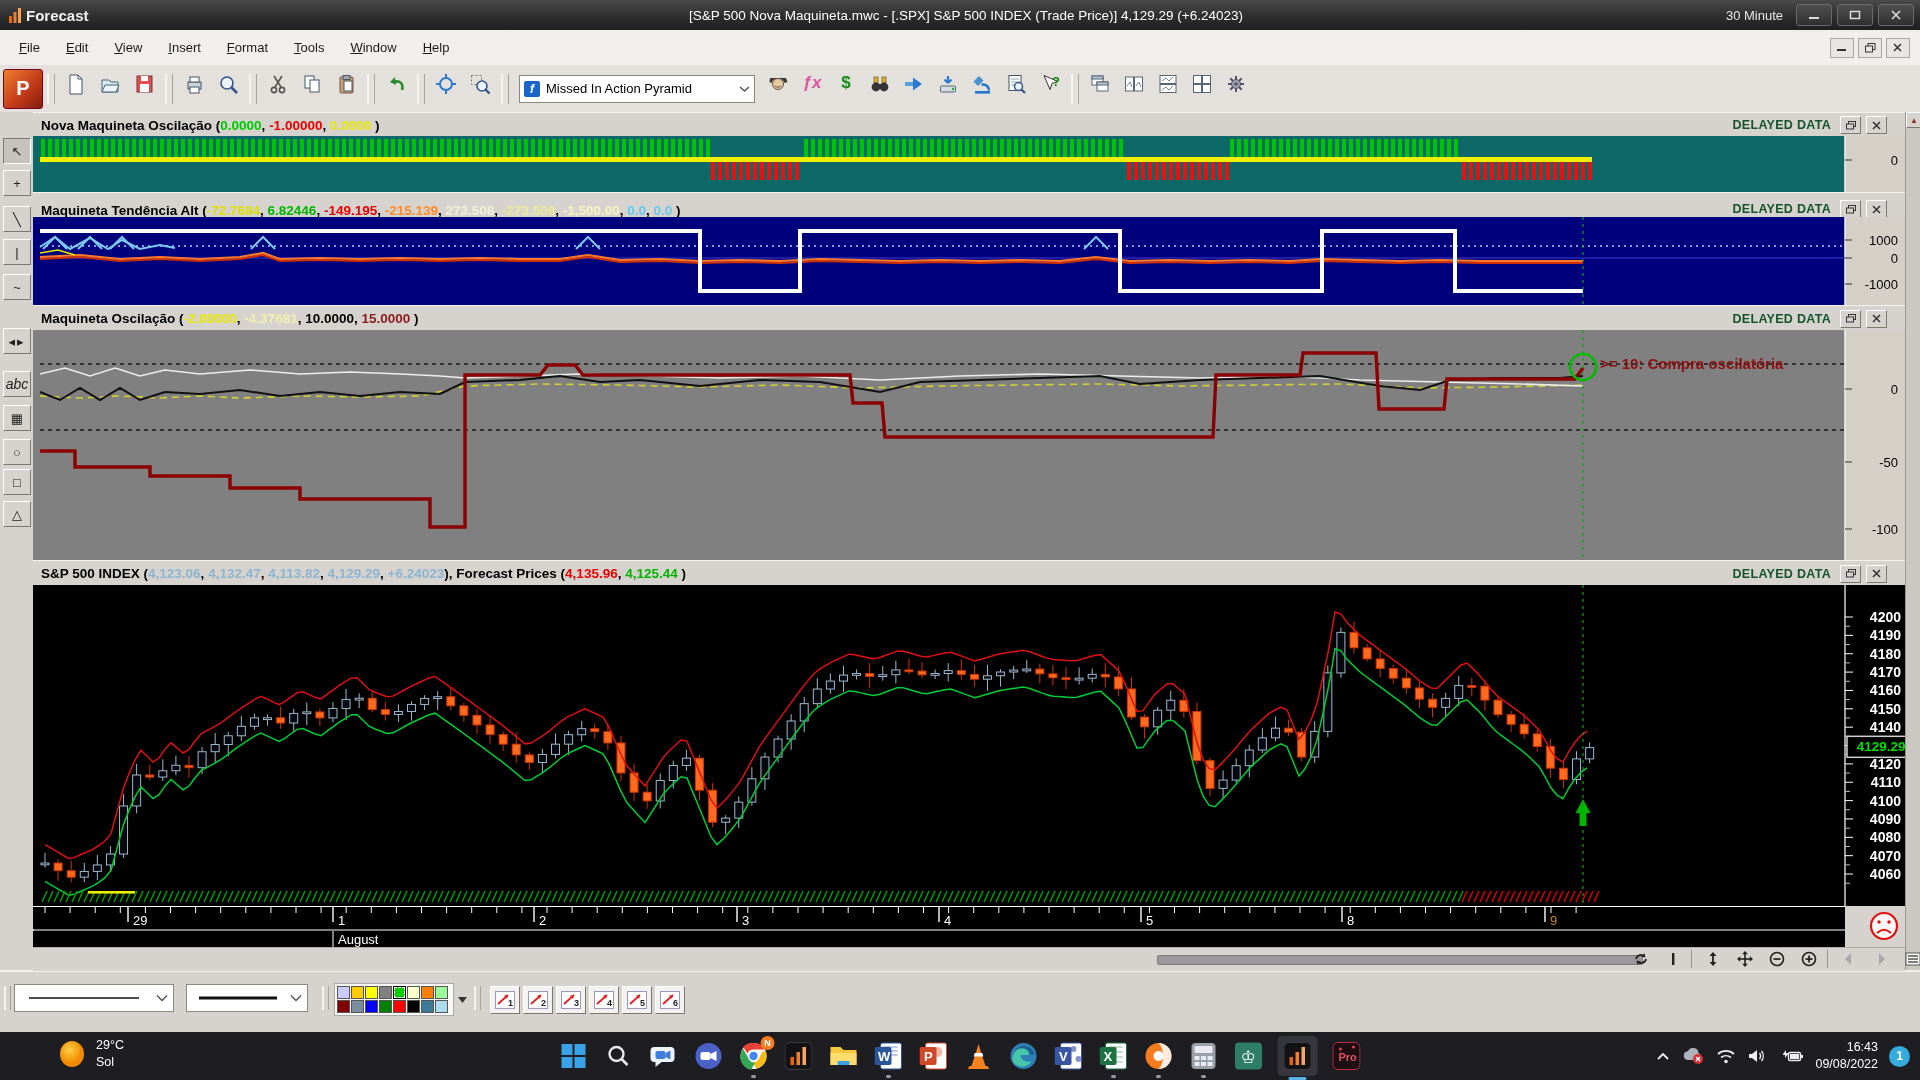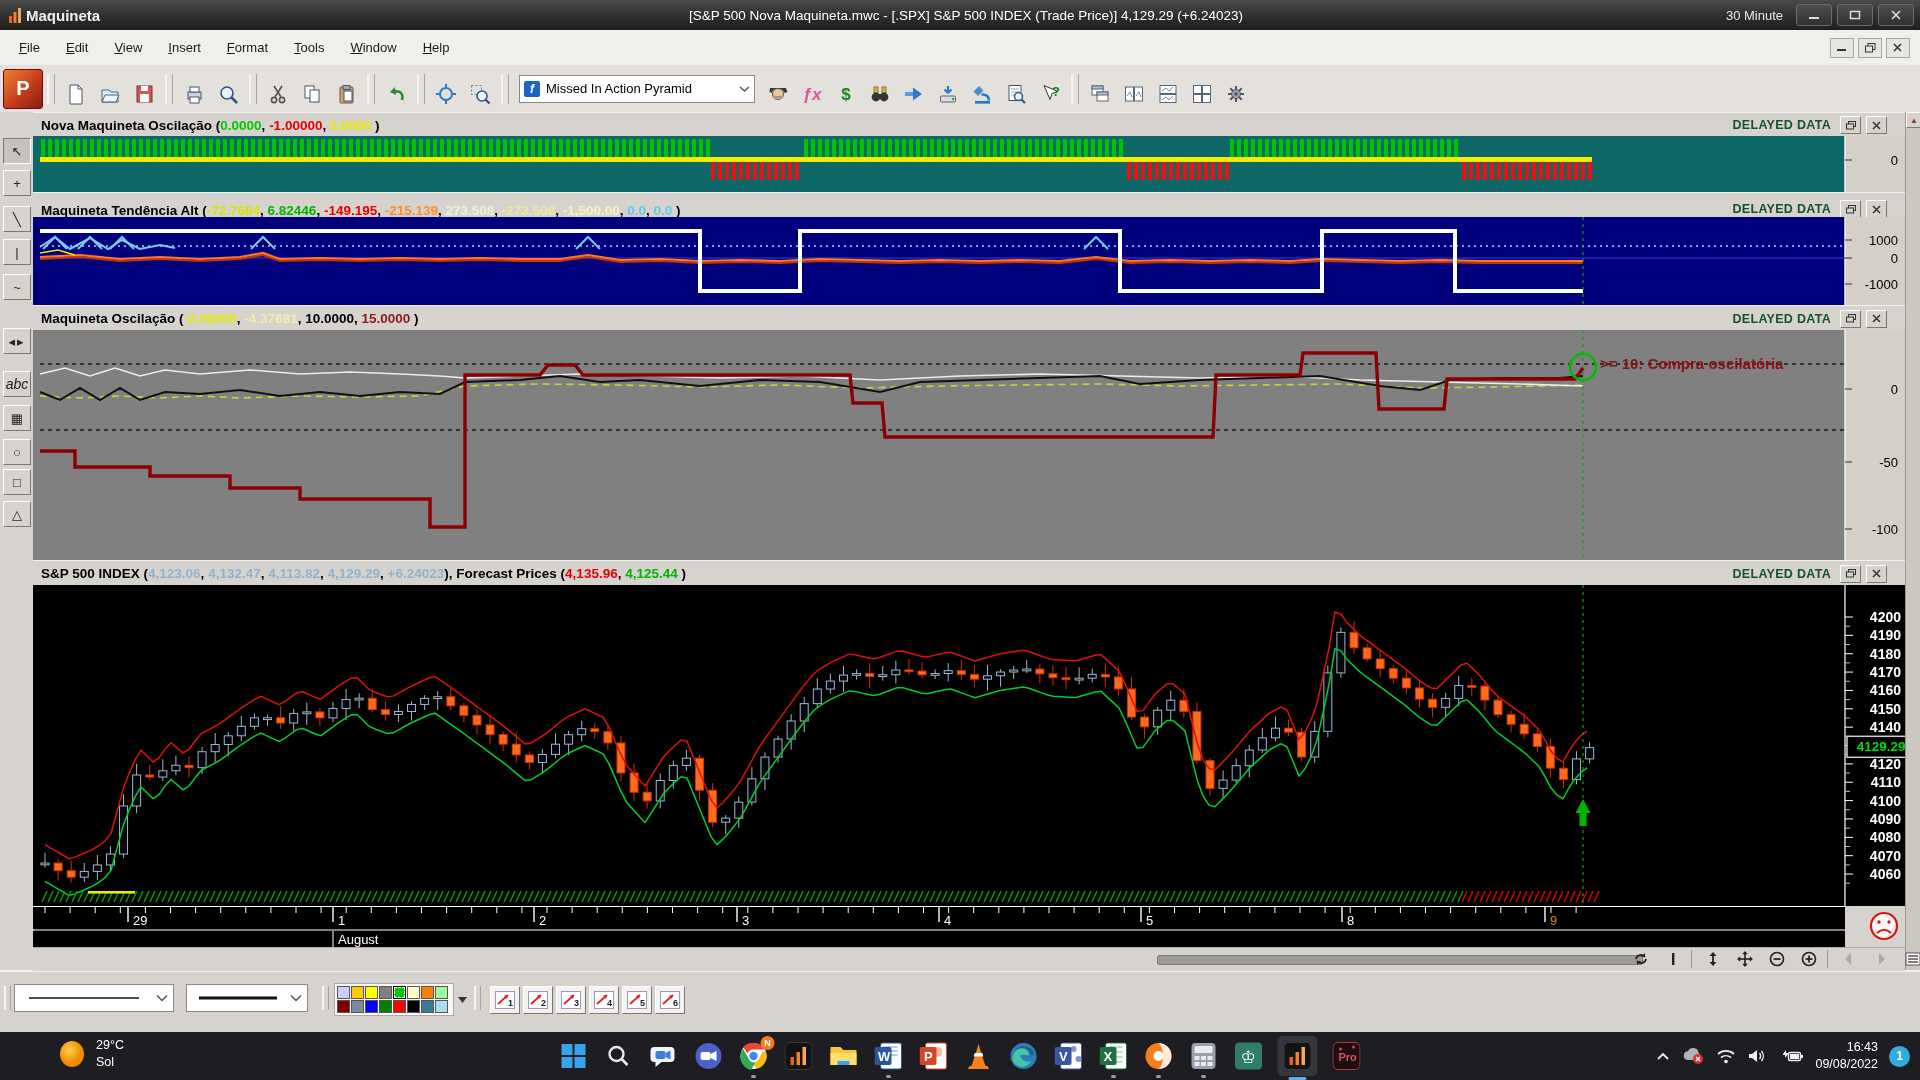--- a/index.html
+++ b/index.html
@@ -19,21 +19,21 @@
   
   #menubar{position:absolute;left:0;top:30px;width:1920px;height:35px;background:#f0efec;
     border-bottom:1px solid #c9c6c0;display:flex;align-items:center;}
   .mitem{padding:4px 13px;color:#1a1a1a;}
   .mitem u{text-decoration:underline;}
   #child-ctl{position:absolute;right:10px;display:flex;gap:4px;}
   .cbtn{width:22px;height:18px;background:#e8e6e2;border:1px solid #aaa8a2;display:flex;align-items:center;justify-content:center;}
   
   #toolbar{position:absolute;left:0;top:65px;width:1920px;height:47px;background:#e4e1dc;
     border-bottom:1px solid #b8b5ae;display:flex;align-items:center;}
-  .tbtn{width:32px;height:32px;display:flex;align-items:flex-end;justify-content:center;border:1px solid transparent;border-radius:2px;}
+  .tbtn{width:32px;height:32px;display:flex;align-items:flex-start;justify-content:center;border:1px solid transparent;border-radius:2px;}
   .pbtn{width:38px;height:38px;margin-left:3px;border-radius:3px;background:linear-gradient(135deg,#f08030,#c03818 60%,#802010);
     color:#fff;font-weight:bold;font-size:20px;display:flex;align-items:center;justify-content:center;border:1px solid #702;}
   .grip{width:5px;height:30px;margin:0 4px;border-left:2px solid #f6f4f0;border-right:1px solid #a8a49e;}
   .combo{width:226px;height:26px;background:#fff;border:1px solid #8a887f;display:flex;align-items:center;gap:6px;padding:0 4px;margin:0 6px;}
   .combo .cicon{width:16px;height:16px;background:#1a66c8;color:#fff;font-weight:bold;font-style:italic;
     font-size:12px;display:flex;align-items:center;justify-content:center;border-radius:2px;}
   .combo .chev{margin-left:auto;color:#555;}
   .tglyph{font-weight:bold;font-size:17px;}
   
   #sidebar{position:absolute;left:0;top:112px;width:33px;height:858px;background:#d6d3ce;border-right:1px solid #9a978f;}
@@ -80,21 +80,21 @@
 </head>
 <body>
 
 <div id="titlebar">
   <div id="logo">
     <svg width="14" height="16">
       <rect x="1" y="9" width="3" height="7" fill="#e86a10"></rect>
         <rect x="5.5" y="5" width="3" height="11" fill="#f08030"></rect>
         <rect x="10" y="1" width="3" height="15" fill="#f8a050"></rect>
     </svg>
-    <span>Maquineta</span>
+    <span>Forecast</span>
   </div>
   <div id="wtitle">[S&amp;P 500 Nova Maquineta.mwc - [.SPX] S&amp;P 500 INDEX (Trade Price)]   4,129.29 (+6.24023)</div>
   <div id="tb-right">
     <span class="interval">30 Minute</span>
     <div class="wbtn">
         <svg width="12" height="10">
           <rect x="1" y="7" width="10" height="2" fill="#ddd"></rect>
         </svg>
       </div>
     <div class="wbtn">

